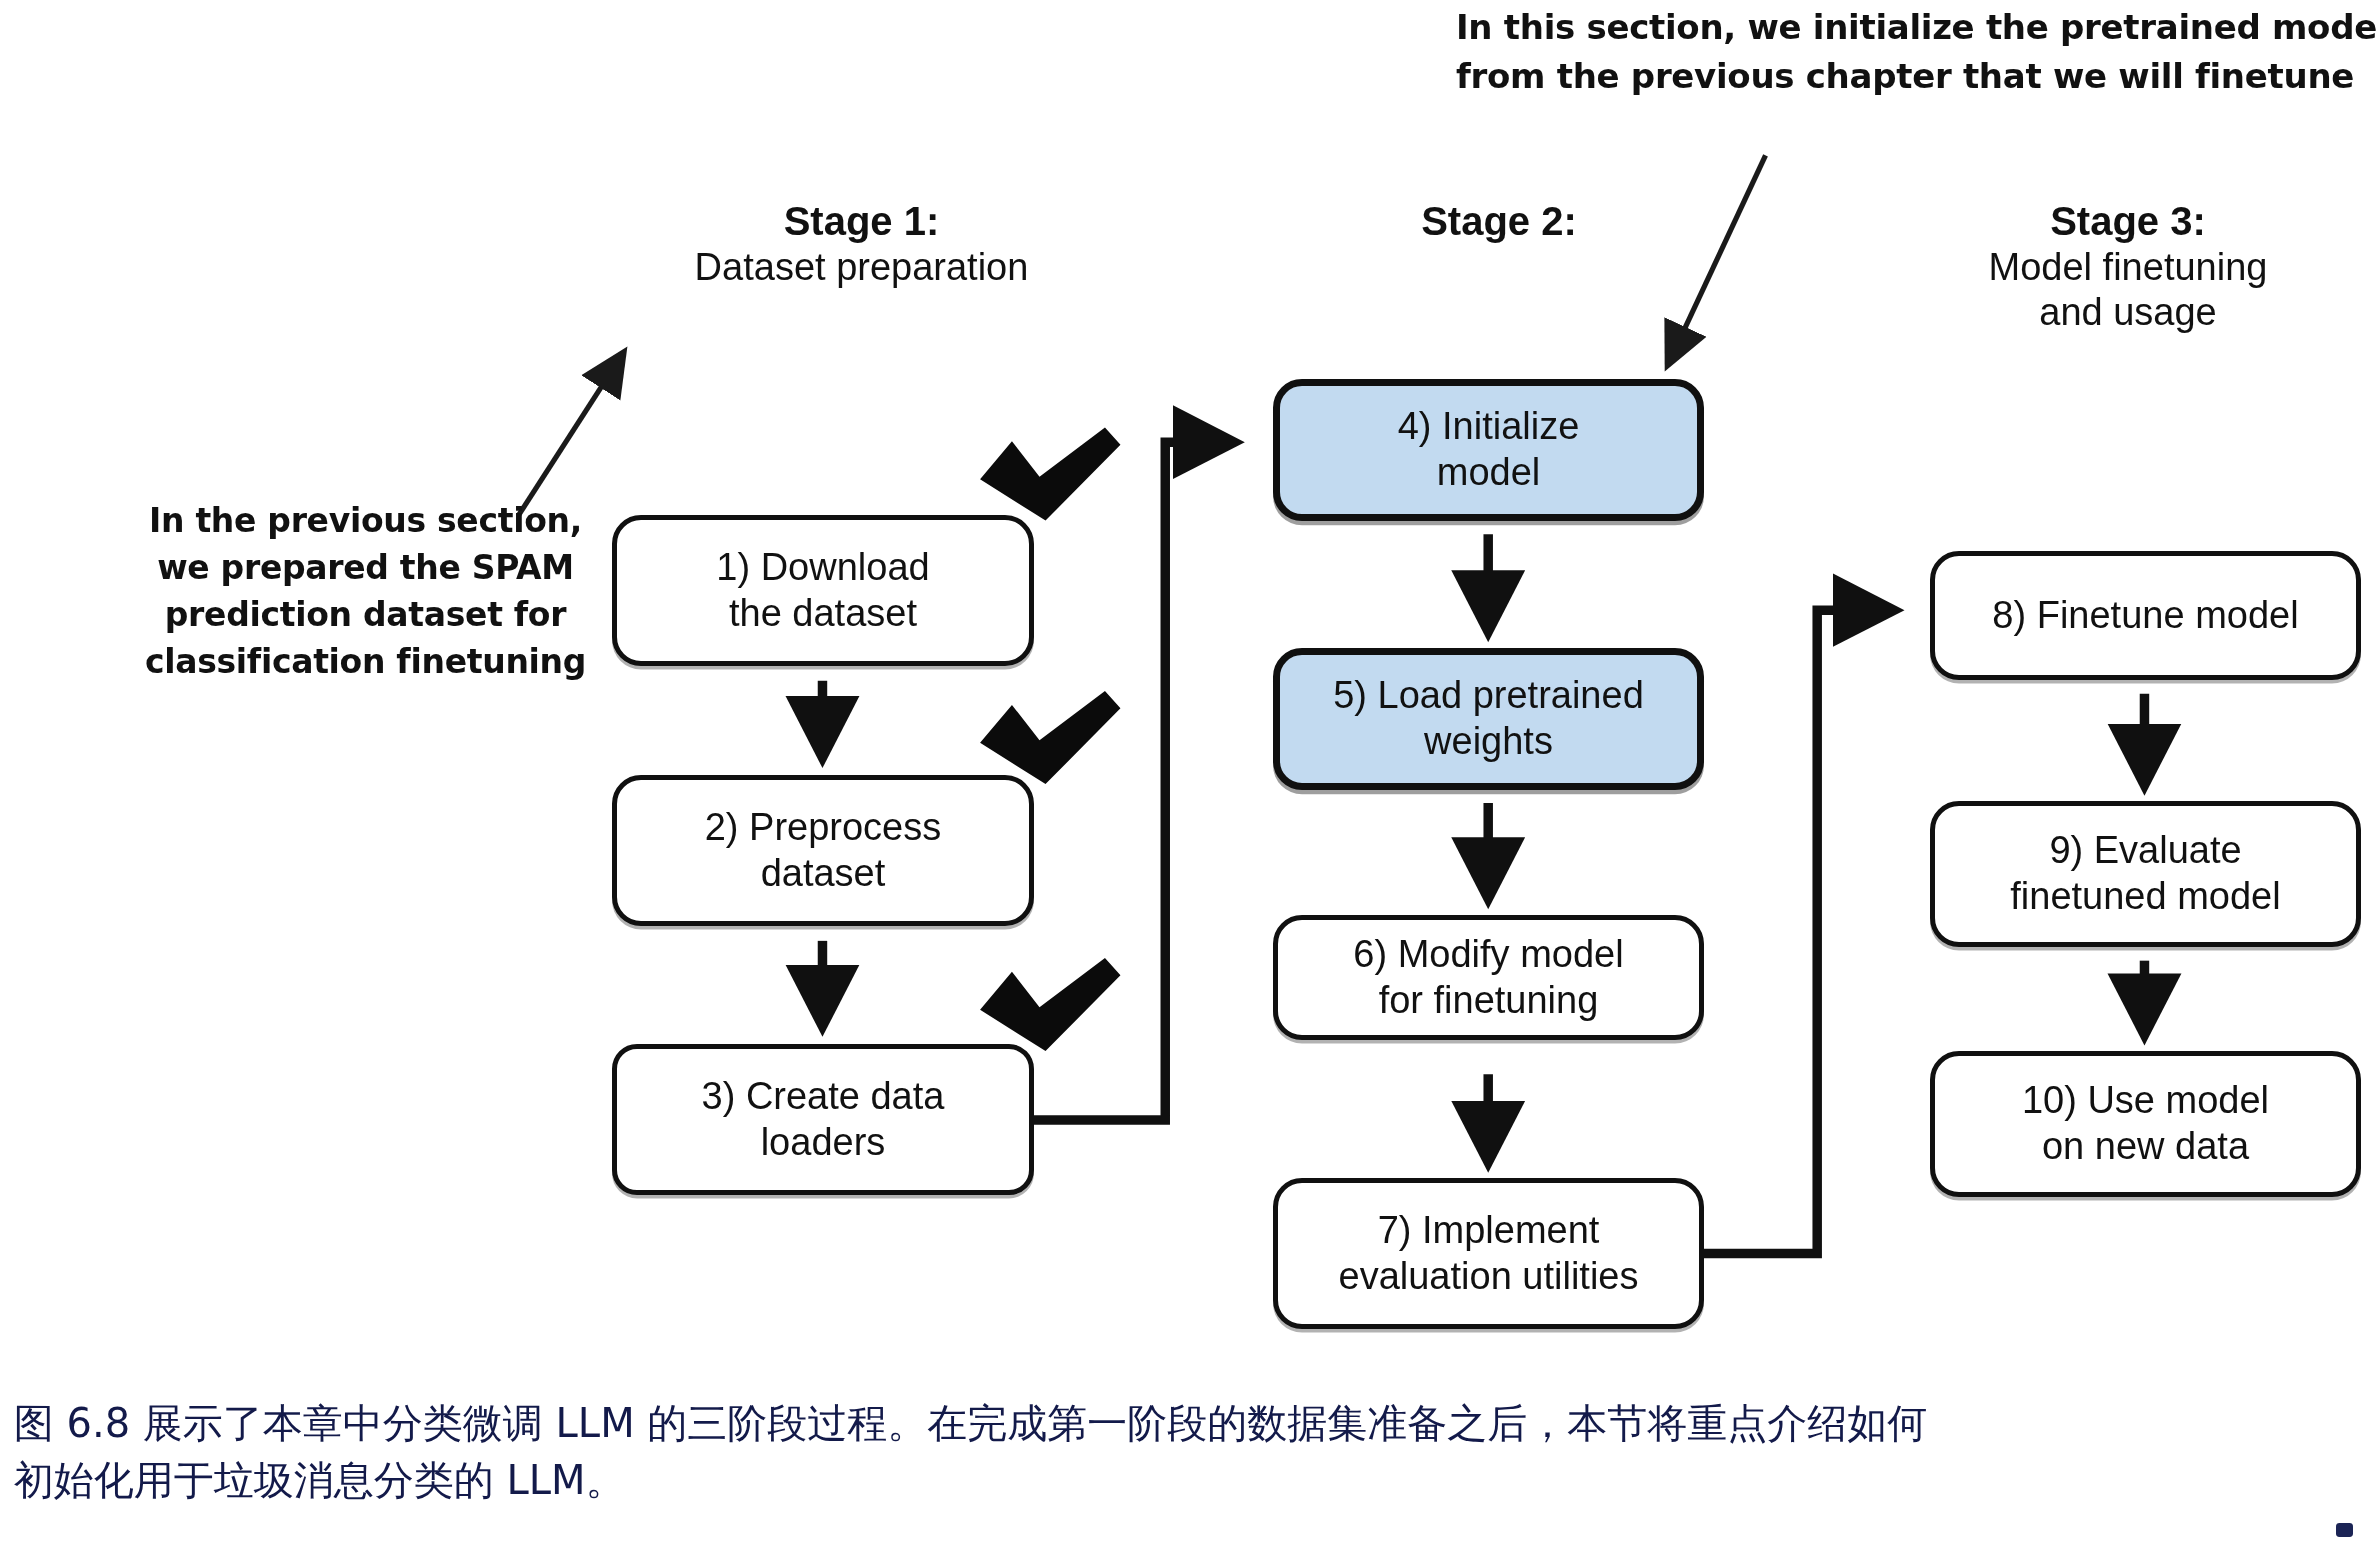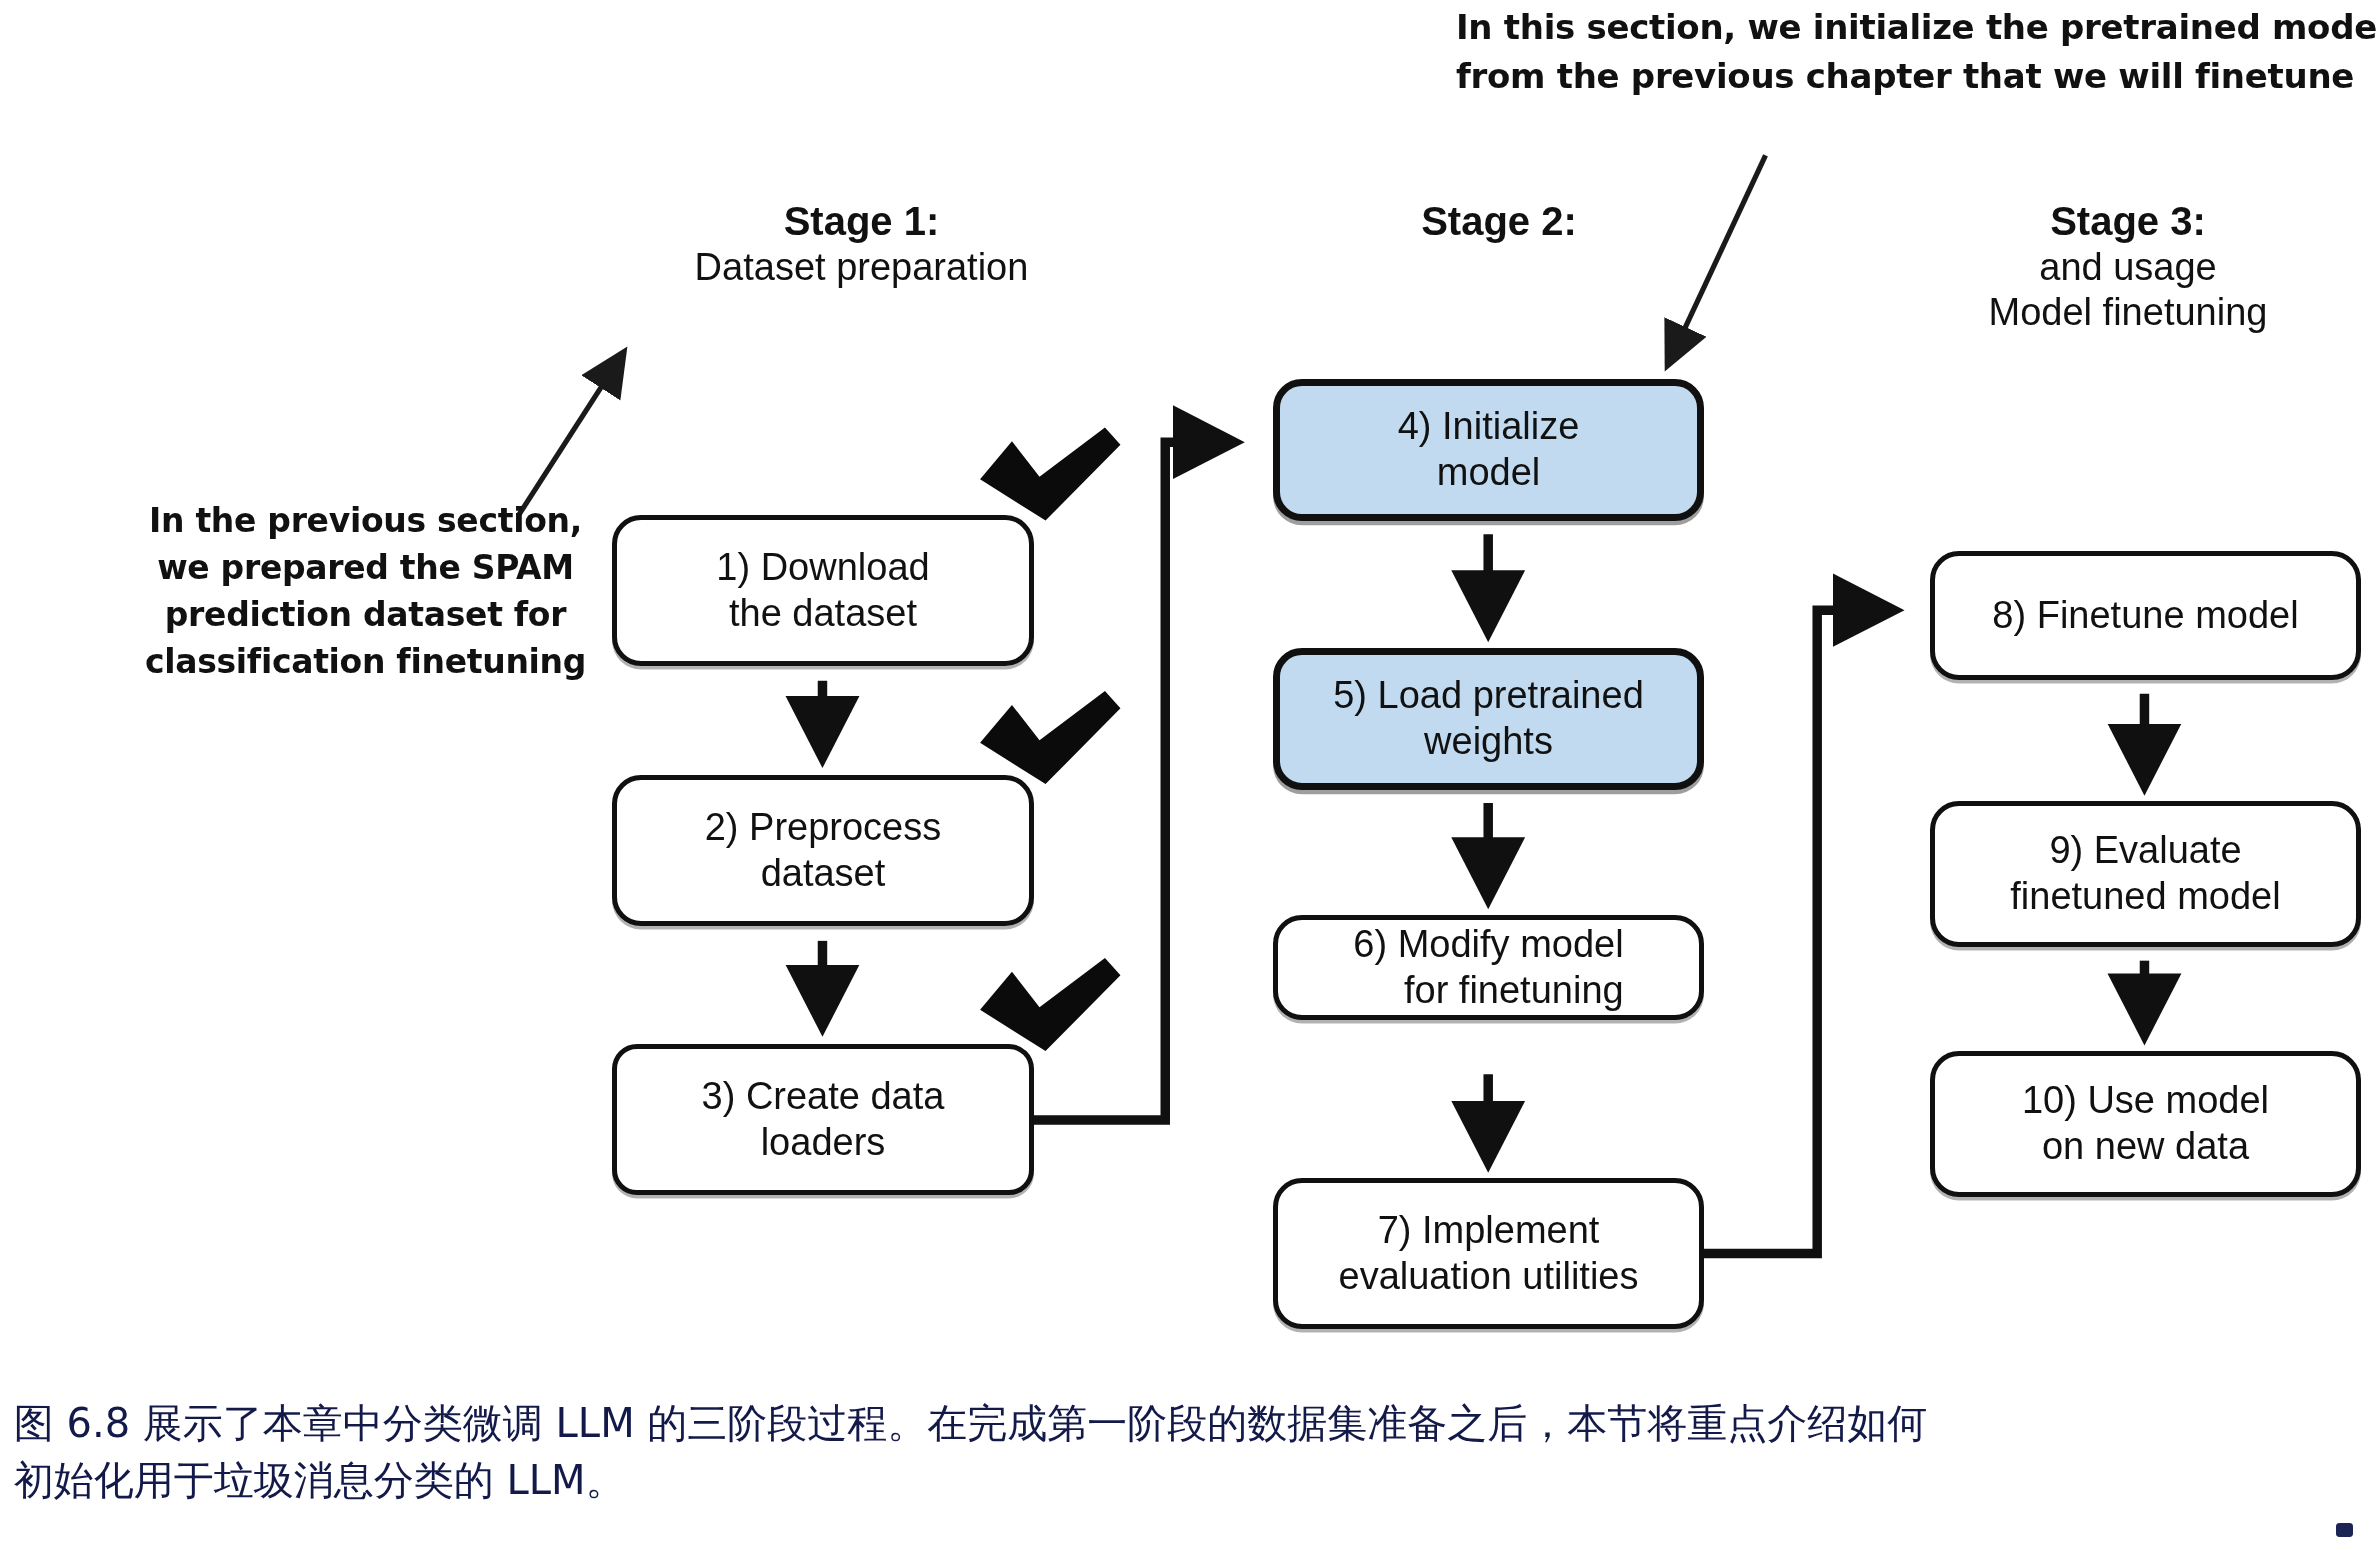--- a/index.html
+++ b/index.html
@@ -104,21 +104,21 @@
   .node .txt .ln { display: block; white-space: nowrap; }
 
   
   #node-1 { left: 612px; top: 515px;  width: 422px; height: 151px; }
   #node-2 { left: 612px; top: 775px;  width: 422px; height: 151px; }
   #node-3 { left: 612px; top: 1044px; width: 422px; height: 151px; border-radius: 25px; }
 
   
   #node-4 { left: 1273px; top: 379px;  width: 431px; height: 142px; }
   #node-5 { left: 1273px; top: 648px;  width: 431px; height: 142px; }
-  #node-6 { left: 1273px; top: 915px; width: 431px; height: 105px; text-align: right; }
+  #node-6 { left: 1273px; top: 915px; width: 431px; height: 125px; }
   #node-7 { left: 1273px; top: 1178px; width: 431px; height: 151px; }
 
   
   #node-8  { left: 1930px; top: 551px;  width: 431px; height: 129px; }
   #node-9  { left: 1930px; top: 801px;  width: 431px; height: 146px; justify-content: center; }
   #node-10 { left: 1930px; top: 1051px; width: 431px; height: 146px; }
 
   
   #caption {
     position: absolute;
@@ -225,22 +225,22 @@
     <span class="title">Stage 1:</span>
     <span class="sub">Dataset preparation</span>
   </div>
 
   <div class="stage-head" id="head-2">
     <span class="title">Stage 2:</span>
   </div>
 
   <div class="stage-head" id="head-3">
     <span class="title">Stage 3:</span>
+    <span class="sub">Model finetuning</span>
     <span class="sub">and usage</span>
-    <span class="sub">Model finetuning</span>
   </div>
 
   <div class="node" id="node-1">
     <span class="txt">
       <span class="ln">1) Download</span>
       <span class="ln">the dataset</span>
     </span>
   </div>
 
   <div class="node" id="node-2">

